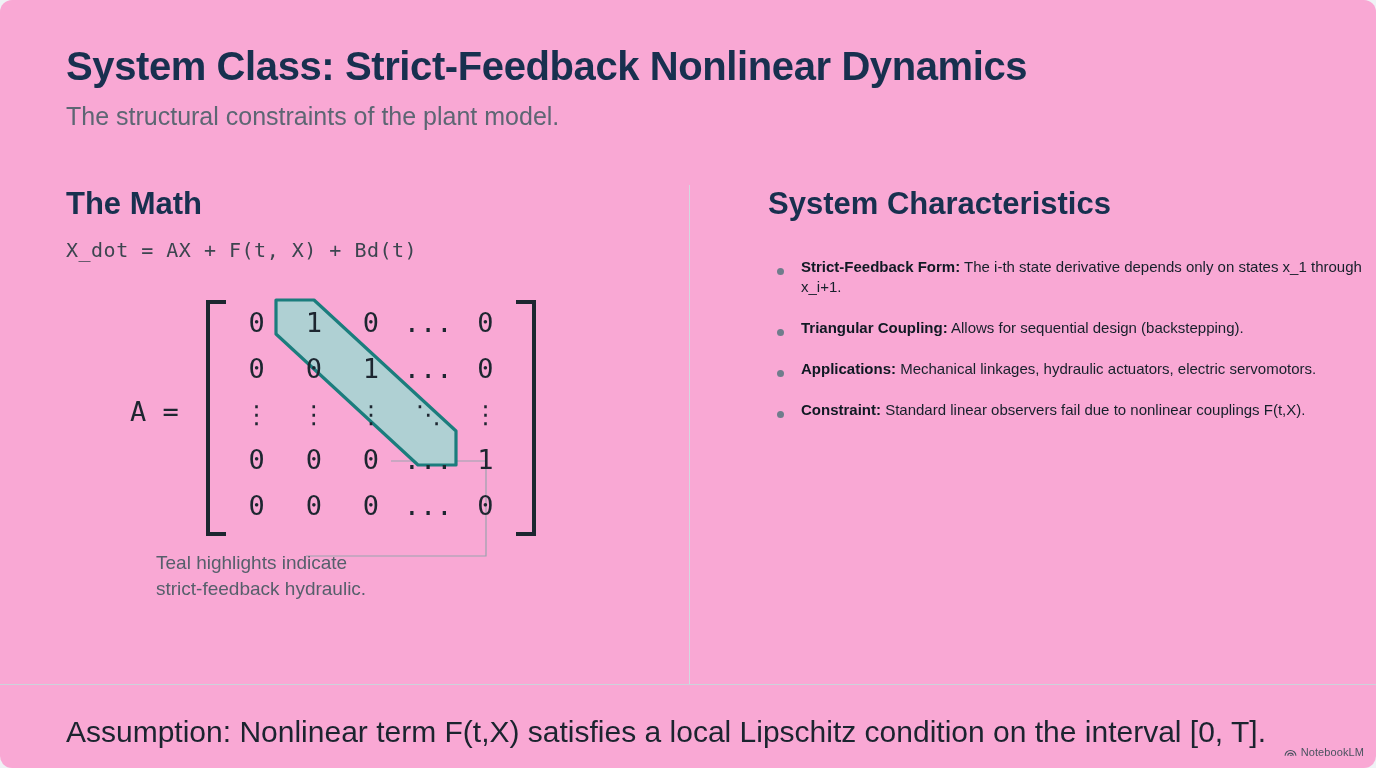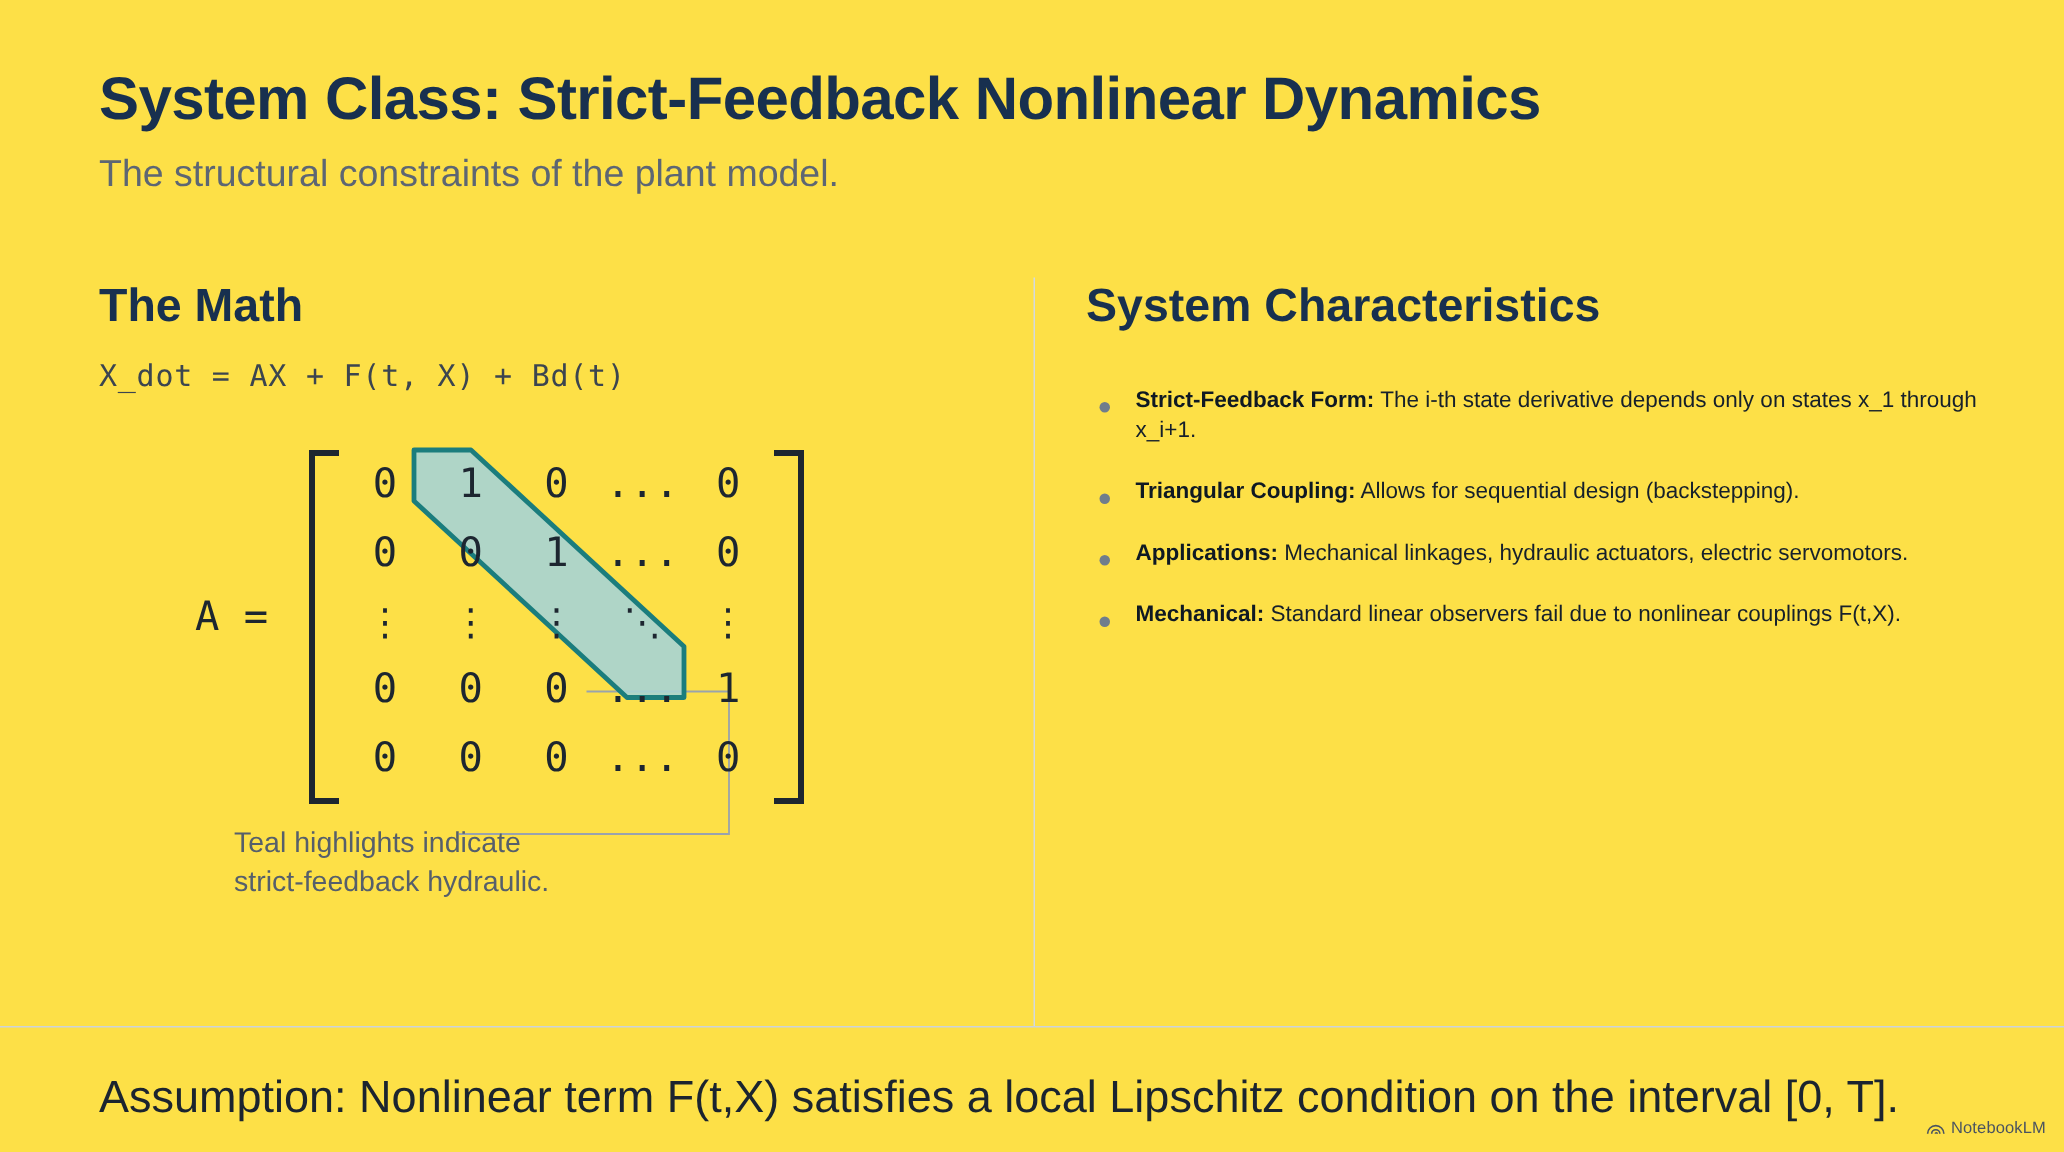--- a/index.html
+++ b/index.html
@@ -11,21 +11,22 @@
     height: 768px;
     background: #eff2f5;
     font-family: "Liberation Sans", sans-serif;
     overflow: hidden;
     position: relative;
   }
 
   .slide {
     position: absolute;
     inset: 0;
-    background: #fde047;
+    background: #f9a8d4;
+    border-radius: 12px;
   }
 
   
   .header {
     position: absolute;
     left: 66px;
     top: 44px;
     right: 66px;
   }
   .title {
@@ -63,21 +64,21 @@
   }
 
   .col-left {
     position: absolute;
     left: 66px;
     top: 0;
     width: 600px;
   }
   .col-right {
     position: absolute;
-    left: 724px;
+    left: 768px;
     top: 0;
     width: 600px;
   }
 
   .section-head {
     font-size: 31px;
     font-weight: bold;
     color: #18304f;
     margin: 0 0 0 0;
     line-height: 1.2;
@@ -333,21 +334,21 @@
         <li>
           <span class="dot"></span>
           <b>Triangular Coupling:</b><span> Allows for sequential design (backstepping).</span>
         </li>
         <li>
           <span class="dot"></span>
           <b>Applications:</b><span> Mechanical linkages, hydraulic actuators, electric servomotors.</span>
         </li>
         <li>
           <span class="dot"></span>
-          <b>Mechanical:</b><span> Standard linear observers fail due to nonlinear couplings F(t,X).</span>
+          <b>Constraint:</b><span> Standard linear observers fail due to nonlinear couplings F(t,X).</span>
         </li>
       </ul>
     </div>
   </div>
 
   <div class="divider-h"></div>
   <div class="assumption">Assumption: Nonlinear term F(t,X) satisfies a local Lipschitz condition on the interval [0, T].</div>
 
   <div class="brand">
     <svg width="13" height="13" viewBox="0 0 24 24">

